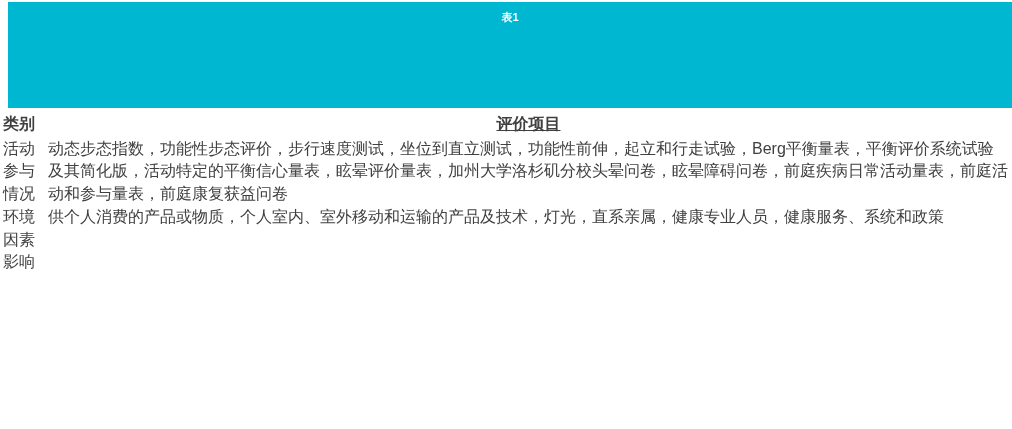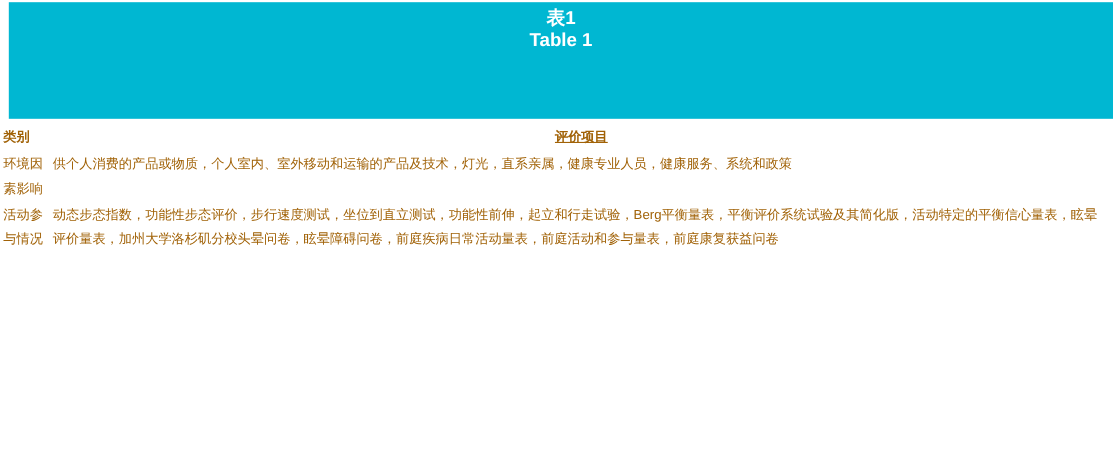--- a/index.html
+++ b/index.html
@@ -24,39 +24,39 @@
     margin: 2px 0 0 8px;
     width: 1004px;
     box-sizing: border-box;
     background: #00b7d2;
     color: #ffffff;
     text-align: center;
     padding: 5px 14px 3px 14px;
     min-height: 106px;
   }
   .banner-line {
-    font-size: 17px;
+    font-size: 11px;
     line-height: 20px;
   }
   .banner-line.en-long {
     line-height: 20px;
   }
   .bold { font-weight: 700; }
   
   table.icf {
     margin: 3px 0 0 3px;
     width: 1006px;
     border-collapse: collapse;
     table-layout: fixed;
   }
   table.icf col.c-cat   { width: 36px; }
   table.icf th, table.icf td {
-    font-size: 12px;
+    font-size: 16px;
     line-height: 22.5px;
-    color: #a16207;
+    color: #404040;
     vertical-align: top;
     padding: 0;
     text-align: left;
     font-weight: 400;
   }
   table.icf thead th {
     font-weight: 700;
     padding-top: 2px;
     padding-bottom: 1px;
   }
@@ -74,39 +74,38 @@
     padding-top: 1px;
   }
 </style>
 </head>
 <body>
 
 <div class="page">
 
   <div class="banner">
     <div class="banner-line bold">表1</div>
-    <div class="banner-line bold">Table 1</div>
   </div>
 
   <table class="icf">
     <colgroup>
       <col class="c-cat">
       <col class="c-items">
     </colgroup>
     <thead>
       <tr>
         <th class="cat">类别</th>
         <th class="items">评价项目</th>
       </tr>
     </thead>
     <tbody>
       <tr>
+        <td class="cat">活动参与情况</td>
+        <td class="items">动态步态指数，功能性步态评价，步行速度测试，坐位到直立测试，功能性前伸，起立和行走试验，Berg平衡量表，平衡评价系统试验及其简化版，活动特定的平衡信心量表，眩晕评价量表，加州大学洛杉矶分校头晕问卷，眩晕障碍问卷，前庭疾病日常活动量表，前庭活动和参与量表，前庭康复获益问卷</td>
+      </tr>
+      <tr>
         <td class="cat">环境因素影响</td>
         <td class="items">供个人消费的产品或物质，个人室内、室外移动和运输的产品及技术，灯光，直系亲属，健康专业人员，健康服务、系统和政策</td>
-      </tr>
-      <tr>
-        <td class="cat">活动参与情况</td>
-        <td class="items">动态步态指数，功能性步态评价，步行速度测试，坐位到直立测试，功能性前伸，起立和行走试验，Berg平衡量表，平衡评价系统试验及其简化版，活动特定的平衡信心量表，眩晕评价量表，加州大学洛杉矶分校头晕问卷，眩晕障碍问卷，前庭疾病日常活动量表，前庭活动和参与量表，前庭康复获益问卷</td>
       </tr>
     </tbody>
   </table>
 
 </div>
 
 </body></html>

